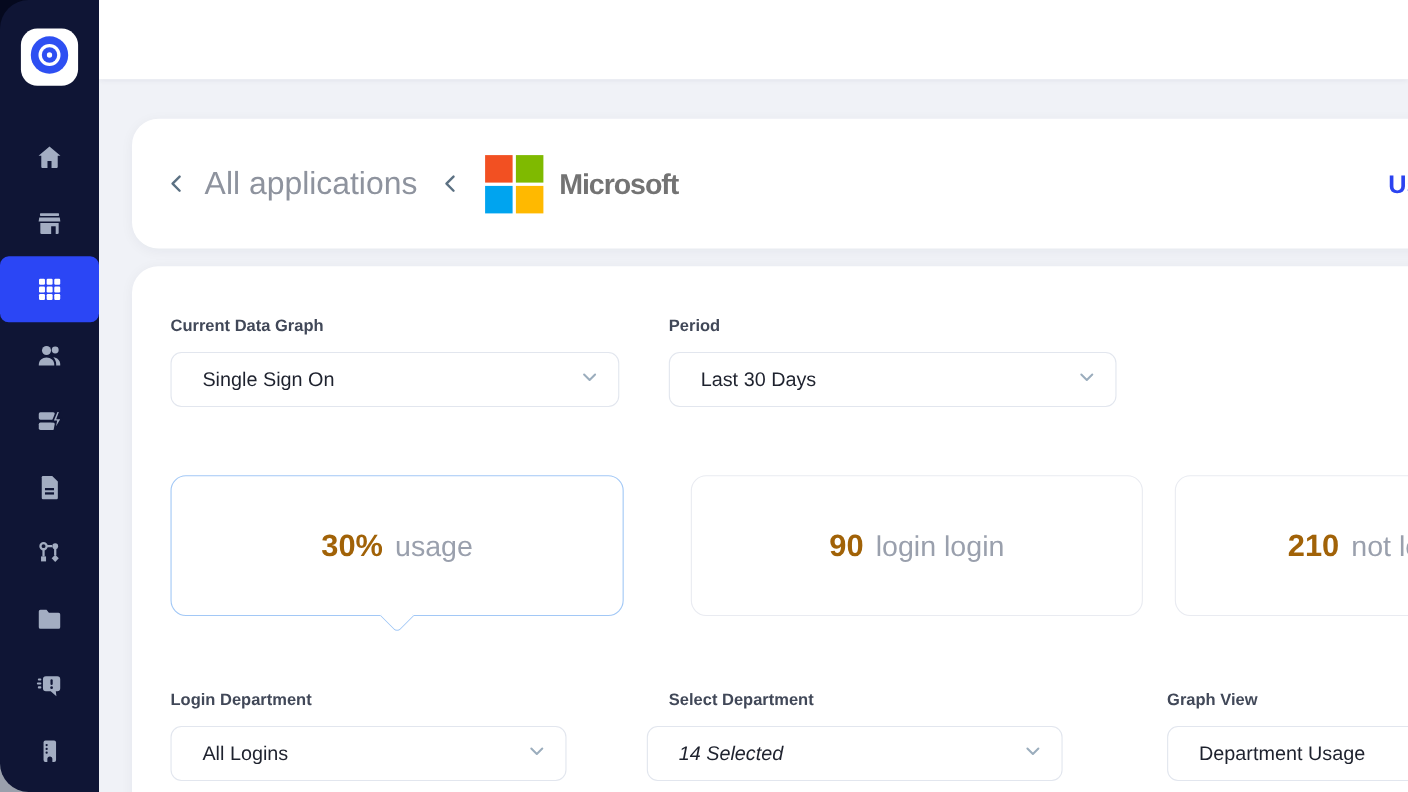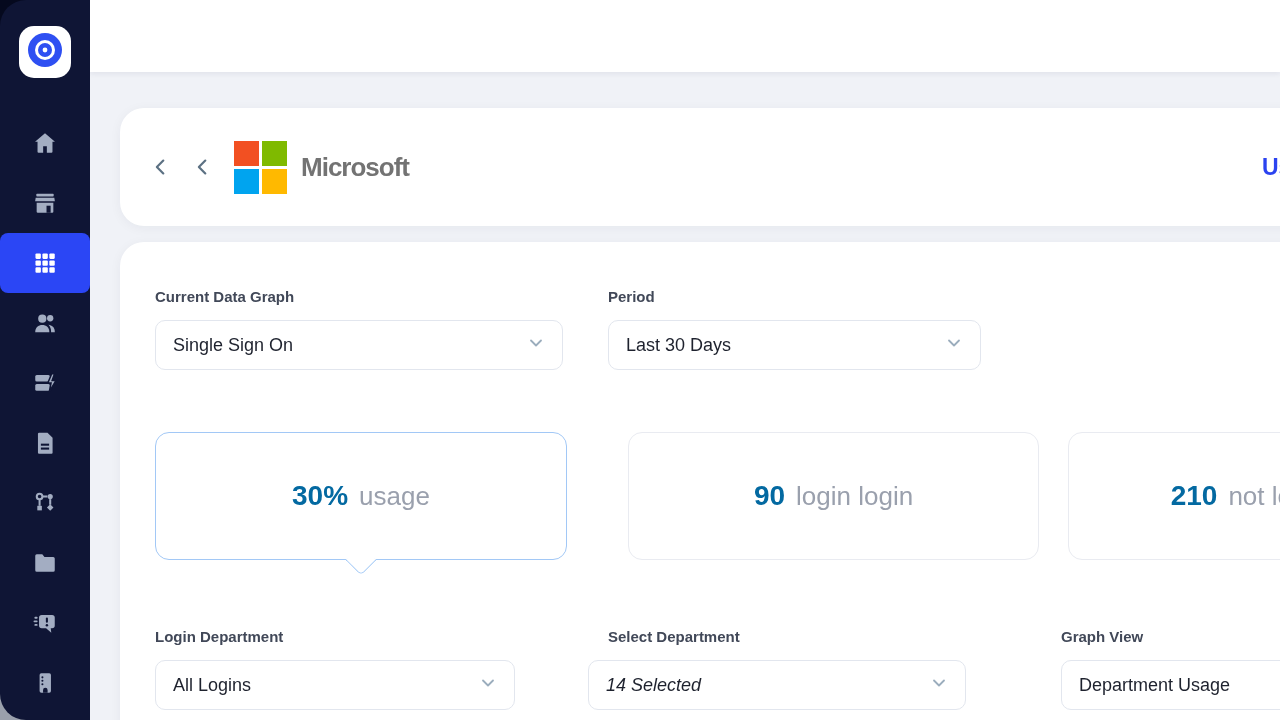--- a/index.html
+++ b/index.html
@@ -67,31 +67,31 @@
 
   .field-label {
     position:absolute; font-size:15px; font-weight:600; color:#414858; white-space:nowrap;
   }
   .dropdown {
     position:absolute; height:50px; background:#fff;
     border:1px solid #e2e6ee; border-radius:10px;
     display:flex; align-items:center; justify-content:space-between;
     padding:0 16px 0 17px; cursor:pointer;
   }
-  .dropdown .dd-value { font-size:18px; color:#1e222e; white-space:nowrap; }
+  .dropdown .dd-value { font-size:18px; color:#1e222e; white-space:nowrap;margin-left:11px; }
   .dropdown svg { flex:0 0 auto; }
 
   .stat-card {
     position:absolute; top:190px; height:128px; background:#fff;
     border:1px solid #e9ebf1; border-radius:14px;
     display:flex; align-items:baseline; justify-content:center; gap:11px;
     padding-top:0; cursor:pointer; align-items:center;
   }
   .stat-card .inner { display:flex; align-items:baseline; gap:11px; }
-  .stat-value { font-size:28px; font-weight:700; color:#0369a1; }
+  .stat-value { font-size:28px; font-weight:700; color:#a16207; }
   .stat-label { font-size:26px; color:#9aa0ad; }
   .stat-card.selected { border:1.5px solid #a2c8f6; }
   .stat-tail {
     position:absolute; bottom:-12px; left:50%;
     width:22px; height:22px; background:#fff;
     transform:translateX(-50%) rotate(45deg);
     border-right:1.5px solid #a2c8f6; border-bottom:1.5px solid #a2c8f6;
     border-bottom-right-radius:5px;
   }
 </style>
@@ -232,20 +232,21 @@
 
   </div>
 </div>
 
 <div class="header-card">
   <span class="crumb-chevron">
     <svg width="22" height="22" viewBox="0 0 24 24" fill="none" stroke="#5c7183" stroke-width="2.4" stroke-linecap="round" stroke-linejoin="round">
       <path d="M14.5 5 7.5 12l7 7"></path>
     </svg>
   </span>
+  <span class="crumb-root">All applications</span>
   <span class="crumb-chevron crumb-sep">
     <svg width="22" height="22" viewBox="0 0 24 24" fill="none" stroke="#5c7183" stroke-width="2.4" stroke-linecap="round" stroke-linejoin="round">
       <path d="M14.5 5 7.5 12l7 7"></path>
     </svg>
   </span>
   <span class="ms-logo">
     <span class="ms-sq" style="background:#f25022"></span>
     <span class="ms-sq" style="background:#7fba00"></span>
     <span class="ms-sq" style="background:#00a4ef"></span>
     <span class="ms-sq" style="background:#ffb900"></span>
@@ -260,21 +261,21 @@
   <div class="field-label" style="left:488px; top:46px;">Period</div>
 
   <div class="dropdown" style="left:35px; top:78px; width:408px;">
     <span class="dd-value">Single Sign On</span>
     <span>
       <svg width="20" height="20" viewBox="0 0 24 24" fill="none" stroke="#9badbd" stroke-width="2.2" stroke-linecap="round" stroke-linejoin="round">
           <path d="m6 9 6 6 6-6"></path>
         </svg>
     </span>
   </div>
-  <div class="dropdown" style="left:488px; top:78px; width:373px;gap:10px;">
+  <div class="dropdown" style="left:488px; top:78px; width:407px;gap:10px;">
     <span class="dd-value">Last 30 Days</span>
     <span>
       <svg width="20" height="20" viewBox="0 0 24 24" fill="none" stroke="#9badbd" stroke-width="2.2" stroke-linecap="round" stroke-linejoin="round">
           <path d="m6 9 6 6 6-6"></path>
         </svg>
     </span>
   </div>
 
   <div class="stat-card selected" style="left:35px; width:412px;">
     <span class="inner">

